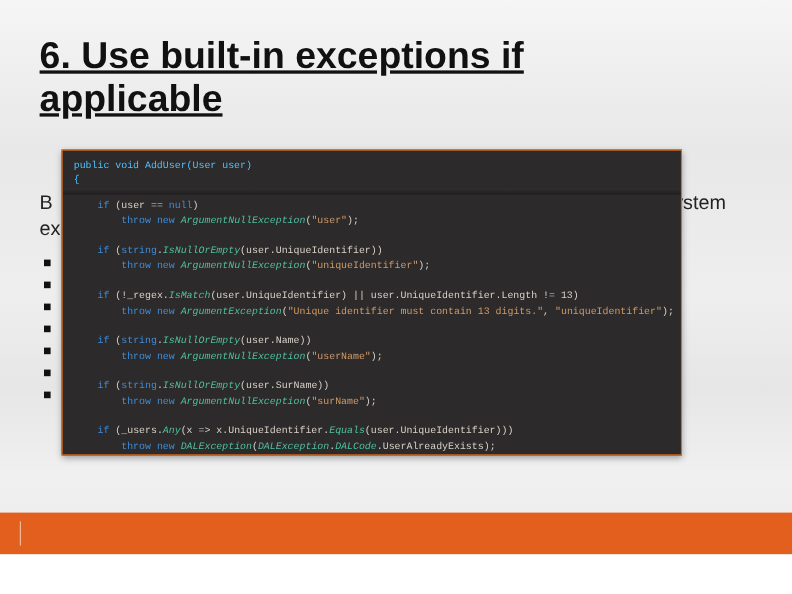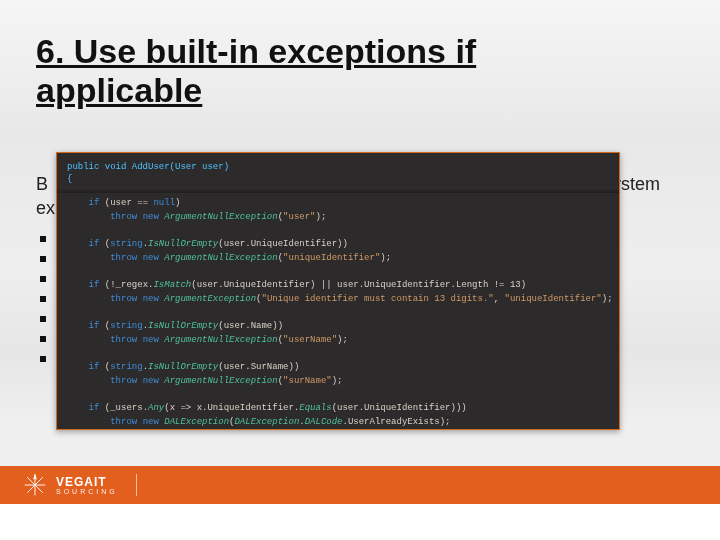--- a/index.html
+++ b/index.html
@@ -38,21 +38,21 @@
     list-style: none;
   }
   .bullets li {
     width: 6px; height: 6px;
     background: #111;
     margin-bottom: 14px;
   }
   .code-panel {
     position: absolute;
     left: 56px;
-    top: 152px;
+    top: 136px;
     width: 564px;
     height: 278px;
     background: #2c2a2a;
     border: 1px solid #d66a1c;
     box-shadow: 0 2px 6px rgba(0,0,0,.35);
     padding: 8px 10px 10px 10px;
     overflow: hidden;
   }
   .code-sig {
     font-family: Consolas, "Courier New", monospace;
@@ -137,31 +137,18 @@
   </ul>
 
   <div class="code-panel">
     <div class="code-sig">public void AddUser(User user)
 {</div>
     <div class="code-divider"></div>
     <div class="code-body" id="code-body"><div>    <span class="kw">if</span> (user == <span class="kw">null</span>)</div><div>        <span class="kw">throw</span> <span class="kw">new</span> <span class="type">ArgumentNullException</span>(<span class="str">"user"</span>);</div><div>&nbsp;</div><div>    <span class="kw">if</span> (<span class="kw">string</span>.<span class="type">IsNullOrEmpty</span>(user.UniqueIdentifier))</div><div>        <span class="kw">throw</span> <span class="kw">new</span> <span class="type">ArgumentNullException</span>(<span class="str">"uniqueIdentifier"</span>);</div><div>&nbsp;</div><div>    <span class="kw">if</span> (!_regex.<span class="type">IsMatch</span>(user.UniqueIdentifier) || user.UniqueIdentifier.Length != 13)</div><div>        <span class="kw">throw</span> <span class="kw">new</span> <span class="type">ArgumentException</span>(<span class="str">"Unique identifier must contain 13 digits."</span>, <span class="str">"uniqueIdentifier"</span>);</div><div>&nbsp;</div><div>    <span class="kw">if</span> (<span class="kw">string</span>.<span class="type">IsNullOrEmpty</span>(user.Name))</div><div>        <span class="kw">throw</span> <span class="kw">new</span> <span class="type">ArgumentNullException</span>(<span class="str">"userName"</span>);</div><div>&nbsp;</div><div>    <span class="kw">if</span> (<span class="kw">string</span>.<span class="type">IsNullOrEmpty</span>(user.SurName))</div><div>        <span class="kw">throw</span> <span class="kw">new</span> <span class="type">ArgumentNullException</span>(<span class="str">"surName"</span>);</div><div>&nbsp;</div><div>    <span class="kw">if</span> (_users.<span class="type">Any</span>(x =&gt; x.UniqueIdentifier.<span class="type">Equals</span>(user.UniqueIdentifier)))</div><div>        <span class="kw">throw</span> <span class="kw">new</span> <span class="type">DALException</span>(<span class="type">DALException</span>.<span class="type">DALCode</span>.UserAlreadyExists);</div><div>&nbsp;</div></div>
   </div>
 
   <div class="footer">
-    <div class="logo-wrap">
-      <svg class="logo-star" viewBox="0 0 40 40">
-        <g stroke="#fff" stroke-width="1.4" fill="none">
-
-          <path d="M20 4 L20 36 M4 20 L36 20 M8 8 L32 32 M32 8 L8 32"></path>
-          <path d="M20 2 L23 12 L20 10 L17 12 Z" fill="#fff" stroke="none"></path>
-        </g>
-      </svg>
-      <div>
-        <div class="logo-text">VEGAIT</div>
-        <div class="logo-sub">SOURCING</div>
-      </div>
-    </div>
     <div class="footer-sep"></div>
   </div>
 
   <div class="bottom-bar"></div>
 
 </div>
 
 </body></html>

